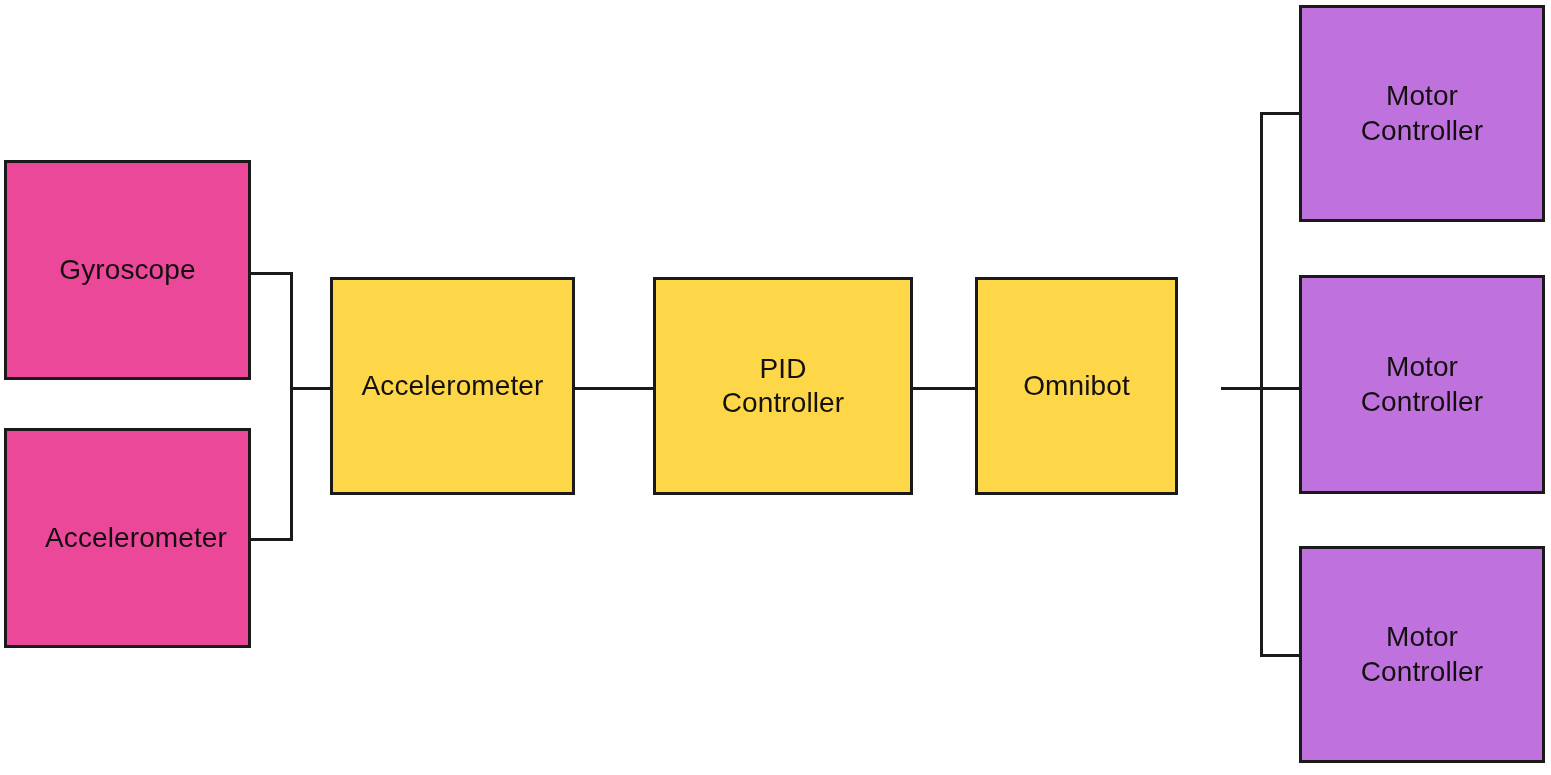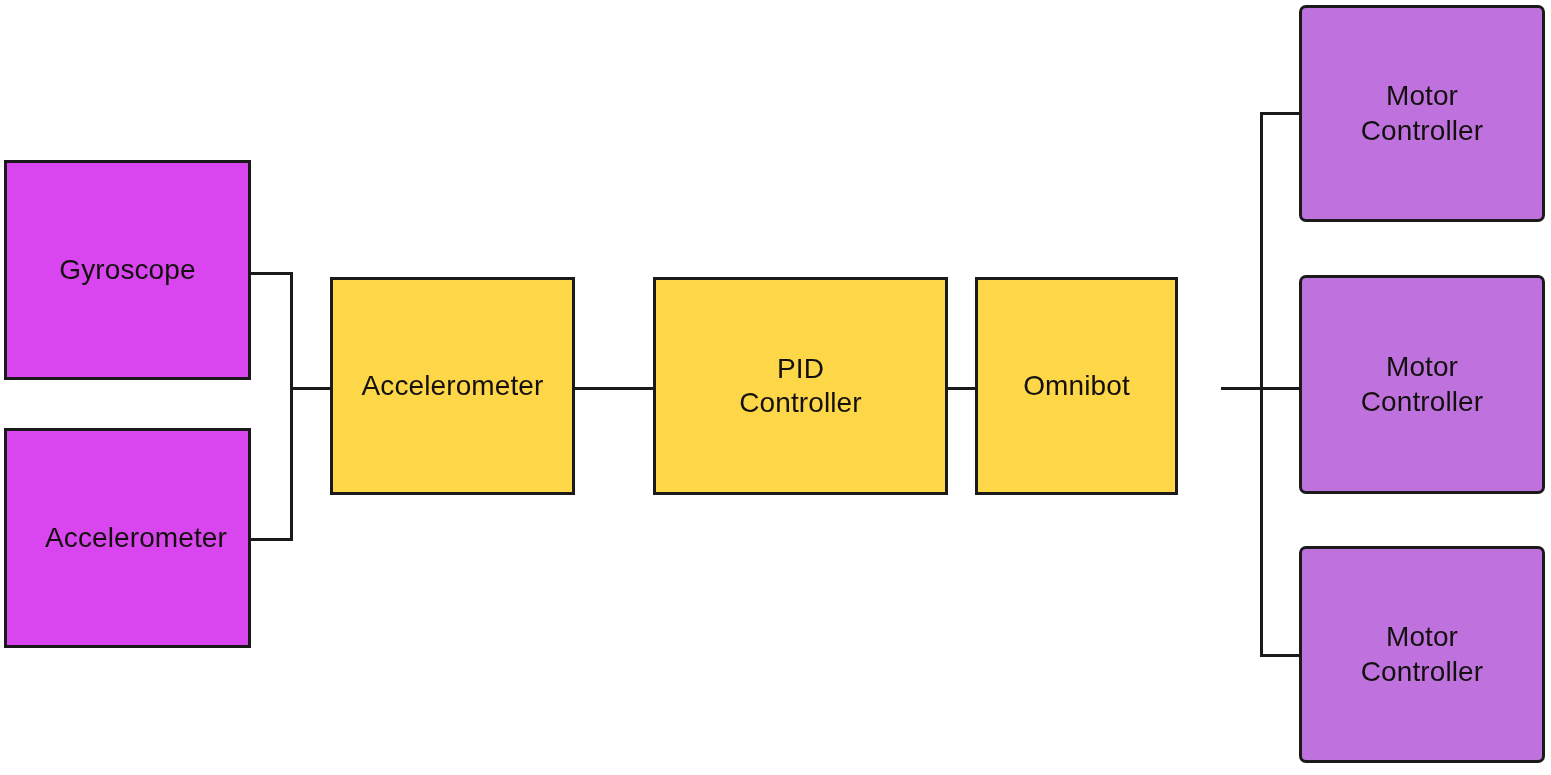--- a/index.html
+++ b/index.html
@@ -4,23 +4,23 @@
 <style>
   html,body{margin:0;padding:0;background:#ffffff;}
   body{width:1551px;height:775px;overflow:hidden;
        font-family:"Liberation Sans","DejaVu Sans",sans-serif;}
   #stage{position:relative;width:1551px;height:775px;background:#fff;}
   #wires{position:absolute;left:0;top:0;width:1551px;height:775px;}
   .node{position:absolute;box-sizing:border-box;border:3px solid #1a1a1a;
         display:flex;align-items:center;justify-content:center;text-align:center;
         color:#14100f;font-size:28px;line-height:1.22;letter-spacing:.1px;
         white-space:pre-line;}
-  .sensor{background:#d946ef;}
+  .sensor{background:#ec4899;}
   .process{background:#fdd748;}
-  .actuator{background:#bf72de;border-radius:7px;}
+  .actuator{background:#bf72de;}
 </style>
 </head>
 <body>
 
 <div id="stage">
 
   <svg id="wires" viewBox="0 0 1551 775" xmlns="http://www.w3.org/2000/svg">
     <g fill="none" stroke="#1a1a1a" stroke-width="3" stroke-linecap="square" shape-rendering="crispEdges">
       <path d="M251,273 H291 V388 H330"></path>
       <path d="M251,539 H291 V388 H330"></path>
@@ -28,21 +28,21 @@
       <path d="M898,388 H975"></path>
       <path d="M1222,388 H1261 V113 H1299"></path>
       <path d="M1222,388 H1299"></path>
       <path d="M1222,388 H1261 V655 H1299"></path>
     </g>
   </svg>
 
   <div class="node sensor" style="left: 4px; top: 160px; width: 247px; height: 220px;">Gyroscope</div>
   <div class="node sensor" style="left: 4px; top: 428px; width: 247px; height: 220px; padding-left: 17px;">Accelerometer</div>
   <div class="node process" style="left: 330px; top: 277px; width: 245px; height: 218px;">Accelerometer</div>
-  <div class="node process" style="left: 653px; top: 277px; width: 295px; height: 218px;">PID
+  <div class="node process" style="left: 653px; top: 277px; width: 260px; height: 218px;">PID
 Controller</div>
   <div class="node process" style="left: 975px; top: 277px; width: 203px; height: 218px;">Omnibot</div>
   <div class="node actuator" style="left: 1299px; top: 5px; width: 246px; height: 217px;">Motor
 Controller</div>
   <div class="node actuator" style="left: 1299px; top: 275px; width: 246px; height: 219px;">Motor
 Controller</div>
   <div class="node actuator" style="left: 1299px; top: 546px; width: 246px; height: 217px;">Motor
 Controller</div>
 
 </div>

